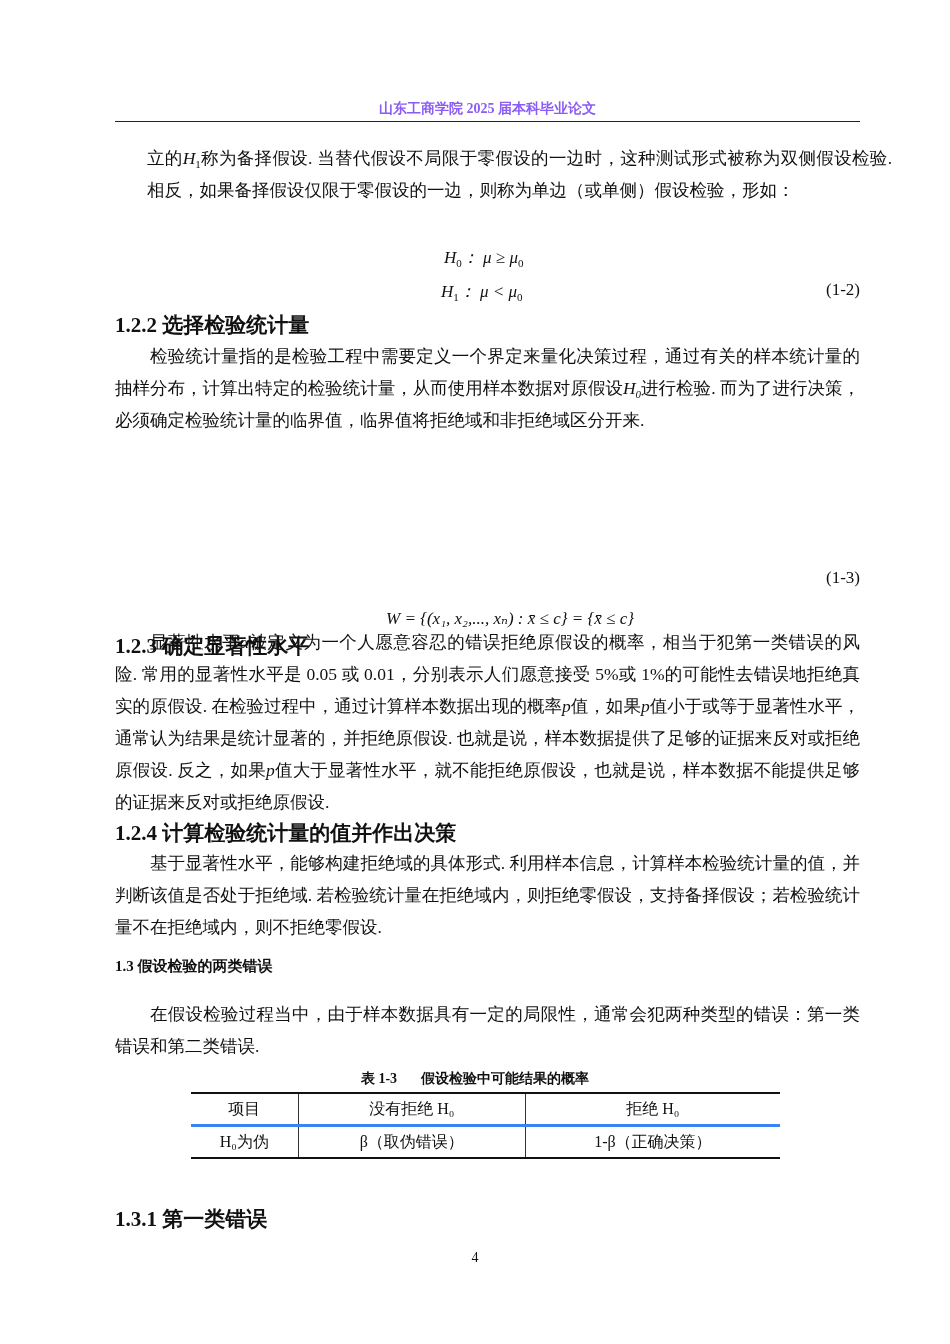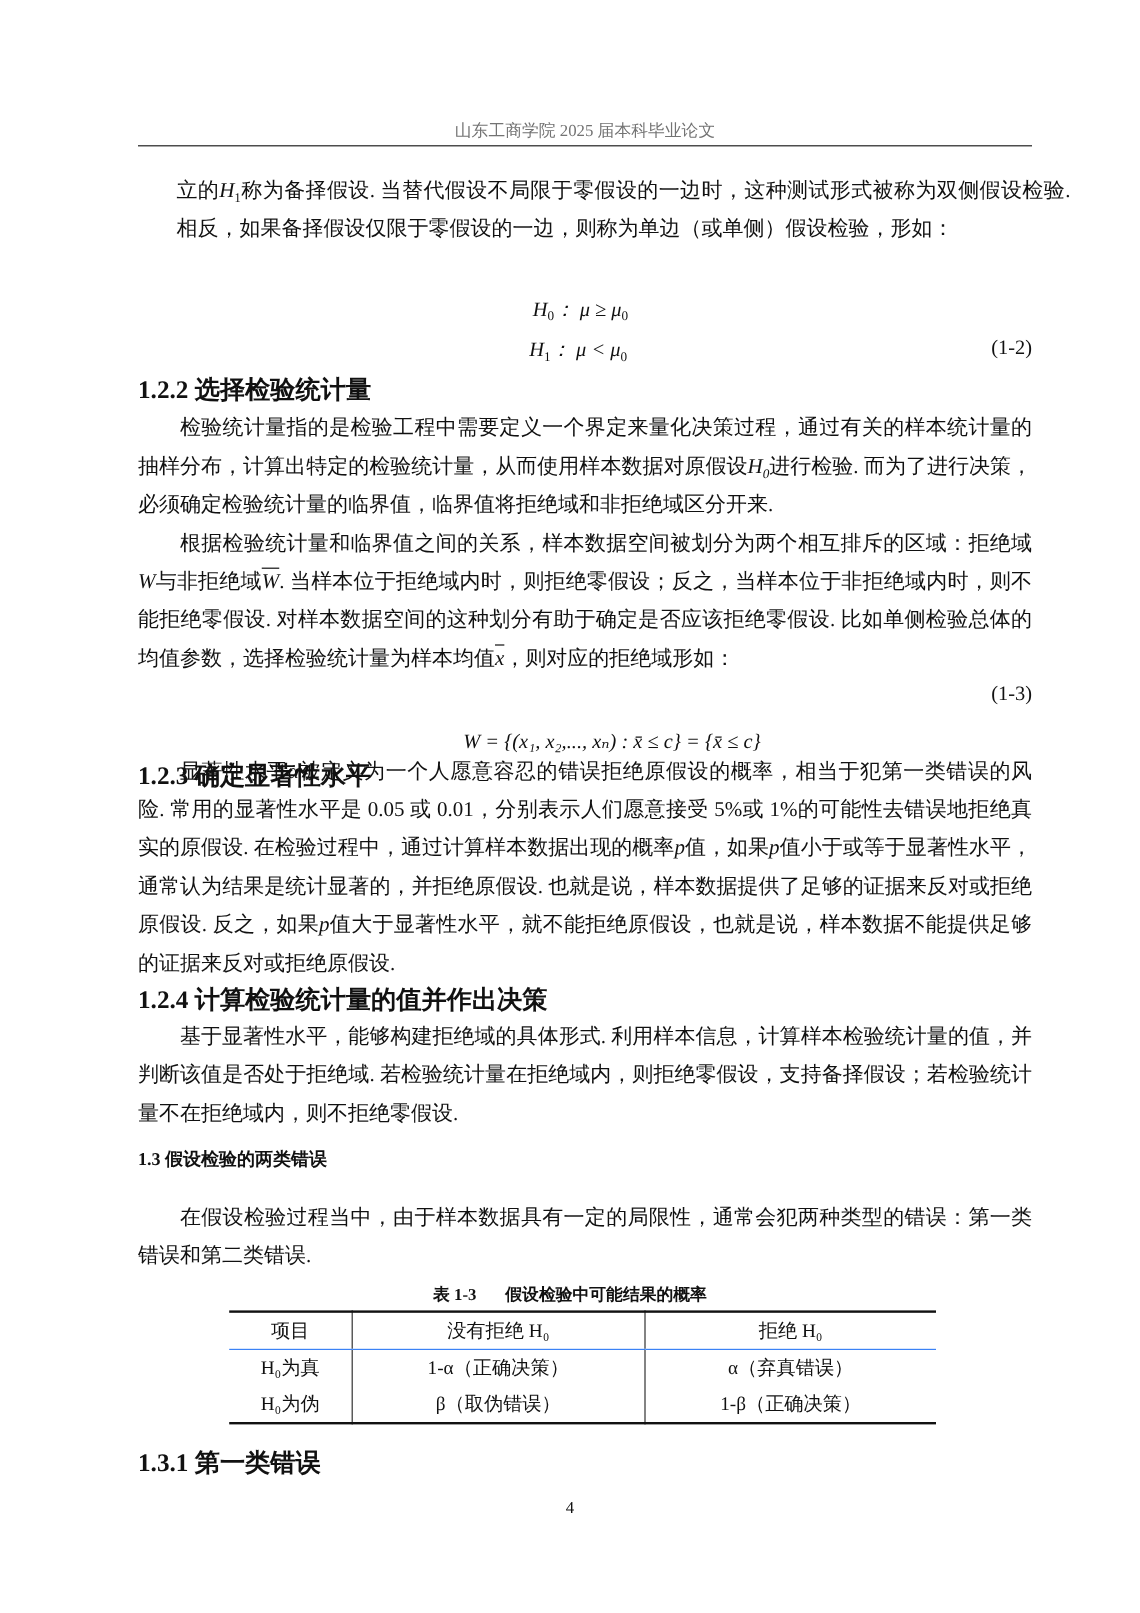--- a/index.html
+++ b/index.html
@@ -1,38 +1,38 @@
 <!DOCTYPE html>
 <html><head>
 <meta charset="utf-8">
 <style>
   html, body { margin:0; padding:0; background:#ffffff; }
   body { width:950px; height:1344px; position:relative; overflow:hidden;
          font-family:"Liberation Serif","DejaVu Serif",serif; color:#111; }
   .page { position:absolute; left:0; top:0; width:950px; height:1344px; }
   .header { position:absolute; left:115px; top:100px; width:745px; text-align:center;
-            font-size:14px; color:#737373; }
+            font-size:14px; color:#8b5cf6;font-weight:bold; }
   .header-rule { position:absolute; left:115px; top:121px; width:745px; height:1.3px; background:#222; }
   .p { position:absolute; left:115px; width:745px; font-size:17.5px; line-height:32px;
        text-align:justify; text-align-last:left; }
   .indent { text-indent:35px; }
   .it { font-style:italic; }
   sub { font-size:11px; vertical-align:-4px; line-height:0; }
   .ovl { text-decoration:overline; }
   .eq { position:absolute; font-size:17px; }
   .eqnum { position:absolute; right:90px; font-size:17px; }
   .h3 { position:absolute; left:115px; font-size:21px; font-weight:bold; }
   .h2 { position:absolute; left:115px; font-size:15px; font-weight:bold; }
   .caption { position:absolute; left:0; width:950px; text-align:center; top:1070px;
              font-size:14px; font-weight:bold; }
   .caption .gap { display:inline-block; width:24px; }
   table.t { position:absolute; left:191px; top:1092px; width:589px; border-collapse:collapse;
             font-size:16px; border-top:2.5px solid #111; border-bottom:2.5px solid #111; }
   table.t td { text-align:center; height:30px; padding:0; }
-  table.t tr.head td { border-bottom:1px solid #3b82f6; }
+  table.t tr.head td { border-bottom:3px solid #3b82f6; }
   table.t td + td { border-left:1px solid #333; }
   .pagenum { position:absolute; left:0; width:950px; top:1250px; text-align:center; font-size:14px; }
 </style>
 </head>
 <body>
 
 <div class="page">
 
   <div class="header">山东工商学院 2025 届本科毕业论文</div>
   <div class="header-rule"></div>
@@ -40,21 +40,20 @@
   <div class="p" style="top:142px;margin-left:32px;"><span>立的</span><span class="it">H</span><sub>1</sub><span>称为备择假设. 当替代假设不局限于零假设的一边时，这种测试形式被称为双侧假设检验. 相反，如果备择假设仅限于零假设的一边，则称为单边（或单侧）假设检验，形如：</span></div>
 
   <div class="eq" style="left:444px; top:246px;"><span class="it">H</span><sub>0</sub><span class="it">：  μ ≥ μ</span><sub>0</sub></div>
   <div class="eq" style="left:441px; top:280px;"><span class="it">H</span><sub>1</sub><span class="it">：  μ &lt; μ</span><sub>0</sub></div>
   <div class="eqnum" style="top:280px;">(1-2)</div>
 
   <div class="h3" style="top:311px;">1.2.2  选择检验统计量</div>
 
   <div class="p indent" style="top:340px;"><span>检验统计量指的是检验工程中需要定义一个界定来量化决策过程，通过有关的样本统计量的抽样分布，计算出特定的检验统计量，从而使用样本数据对原假设</span><span class="it">H</span><sub class="it">0</sub><span>进行检验. 而为了进行决策，必须确定检验统计量的临界值，临界值将拒绝域和非拒绝域区分开来.</span></div>
 
-  <div class="p indent" style="top:436px;"><span>根据检验统计量和临界值之间的关系，样本数据空间被划分为两个相互排斥的区域：拒绝域</span><span class="it">W</span><span>与非拒绝域</span><span class="it ovl">W</span><span>. 当样本位于拒绝域内时，则拒绝零假设；反之，当样本位于非拒绝域内时，则不能拒绝零假设. 对样本数据空间的这种划分有助于确定是否应该拒绝零假设. 比如单侧检验总体的均值参数，选择检验统计量为样本均值</span><span class="it ovl">x</span><span>，则对应的拒绝域形如：</span></div>
 
   <div class="eq it" style="left:386px; top:568px;margin-top:40px;">W = {(x₁, x₂,..., xₙ) : x̄ ≤ c} = {x̄ ≤ c}</div>
   <div class="eqnum" style="top:568px;">(1-3)</div>
 
   <div class="h3" style="top:597px;margin-top:35px;">1.2.3  确定显著性水平</div>
 
   <div class="p indent" style="top:626px;"><span>显著性水平</span><span class="it">α</span><span>被定义为一个人愿意容忍的错误拒绝原假设的概率，相当于犯第一类错误的风险. 常用的显著性水平是 0.05 或 0.01，分别表示人们愿意接受 5%或 1%的可能性去错误地拒绝真实的原假设. 在检验过程中，通过计算样本数据出现的概率</span><span class="it">p</span><span>值，如果</span><span class="it">p</span><span>值小于或等于显著性水平，通常认为结果是统计显著的，并拒绝原假设. 也就是说，样本数据提供了足够的证据来反对或拒绝原假设. 反之，如果</span><span class="it">p</span><span>值大于显著性水平，就不能拒绝原假设，也就是说，样本数据不能提供足够的证据来反对或拒绝原假设.</span></div>
 
   <div class="h3" style="top:819px;">1.2.4  计算检验统计量的值并作出决策</div>
 
@@ -67,25 +66,20 @@
   <div class="caption"><span>表 1-3</span><span class="gap"></span><span>假设检验中可能结果的概率</span></div>
 
   <table class="t">
     <tbody>
         <tr class="head">
       <td>项目</td>
       <td>没有拒绝 H₀</td>
       <td>拒绝 H₀</td>
     </tr>
     <tr>
-      <td>H₀为真</td>
-      <td>1-α（正确决策）</td>
-      <td>α（弃真错误）</td>
-    </tr>
-    <tr>
       <td>H₀为伪</td>
       <td>β（取伪错误）</td>
       <td>1-β（正确决策）</td>
     </tr>
   </tbody>
     </table>
 
   <div class="h3" style="top:1205px;">1.3.1  第一类错误</div>
 
   <div class="pagenum">4</div>

